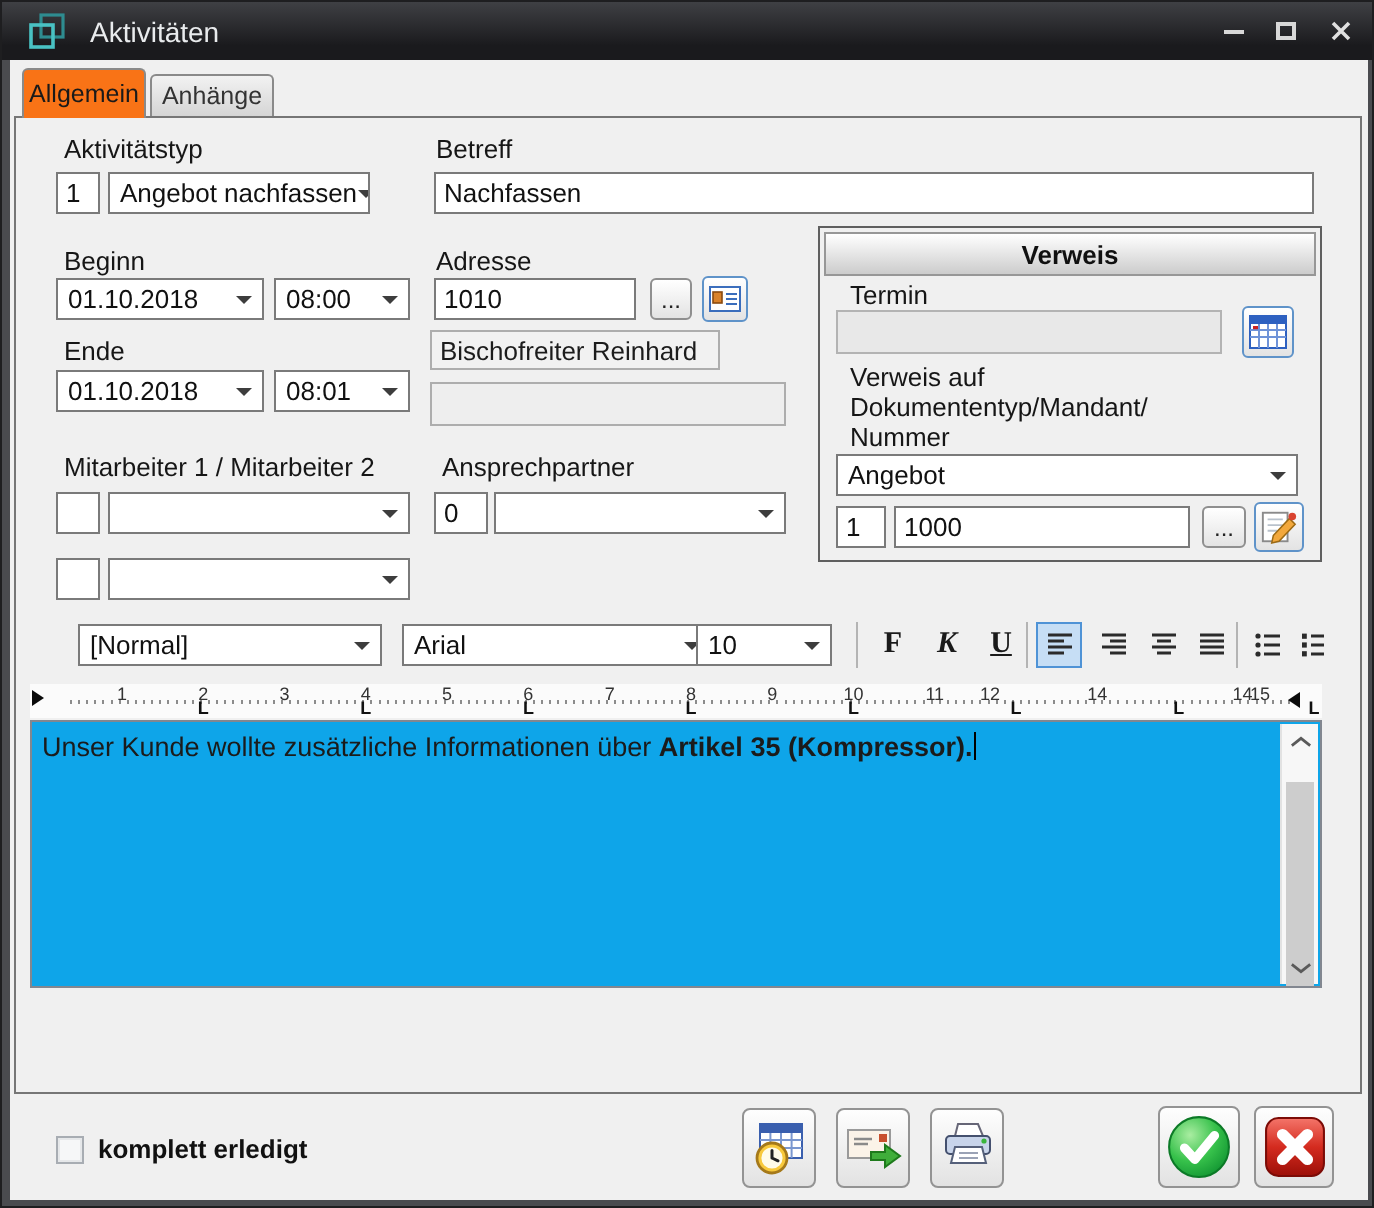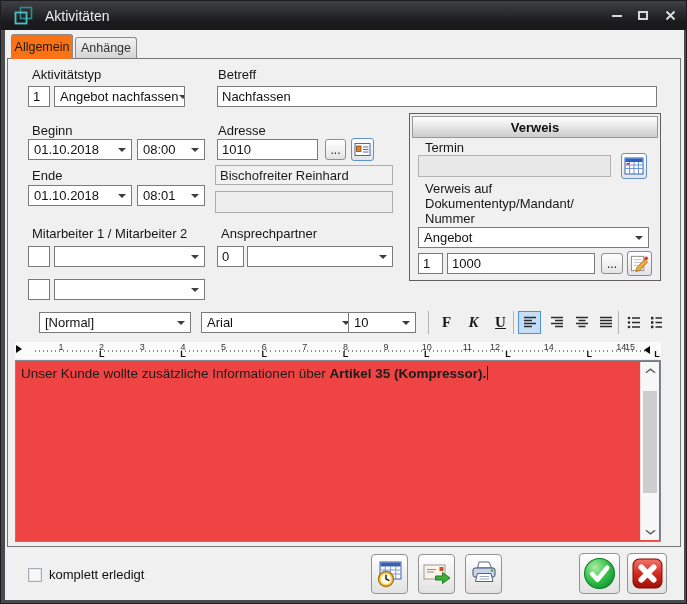--- a/index.html
+++ b/index.html
@@ -50,30 +50,30 @@
   .ruler{position:absolute;left:14px;top:341px;width:646px;height:17px;background:#fbfbfb;overflow:hidden}
   .ruler-ticks{position:absolute;left:20px;right:10px;top:8px;height:2px;
                background:repeating-linear-gradient(to right,#8c8c8c 0 1px,transparent 1px 4.06px)}
   .ruler-num{position:absolute;top:0;font-size:9px;color:#333;transform:translateX(-50%)}
   .ruler-tab{position:absolute;top:7px;font-size:9px;font-weight:bold;color:#111;transform:translateX(-50%)}
   .ruler-start{position:absolute;left:1px;top:3px;width:0;height:0;
                border-top:4px solid transparent;border-bottom:4px solid transparent;border-left:6px solid #0a0a0a}
   .ruler-end{position:absolute;left:629px;top:4px;width:0;height:0;
              border-top:4px solid transparent;border-bottom:4px solid transparent;border-right:6px solid #0a0a0a}
   
-  .textedit{position:absolute;left:14px;top:359px;width:646px;height:182px;background:#ef4444;border:1px solid #828790}
+  .textedit{position:absolute;left:14px;top:359px;width:646px;height:134px;background:#0ea5e9;border:1px solid #828790}
   .edit-line{position:absolute;left:5px;top:4px;right:26px;font-size:13.5px;color:#1b1b1b;line-height:18px}
   .caret{display:inline-block;width:1px;height:14px;background:#000;vertical-align:-2px;margin-left:1px}
   .vscroll{position:absolute;top:1px;right:1px;bottom:1px;width:19px;background:#f7f7f7;border-left:1px solid #e2e2e2}
   .sb-btn{position:absolute;left:0;width:18px;height:17px;display:flex;align-items:center;justify-content:center}
   .sb-thumb{position:absolute;left:2px;width:14px;top:29px;height:102px;background:#cdcdcd}
   
   .checkbox{position:absolute;left:27px;top:567px;width:14px;height:14px;background:#f6f7f8;
             border:1px solid #a8adb3;box-shadow:inset 0 0 0 1px #e6e8ea}
-  .chk-lbl{position:absolute;left:48px;top:566px;font-size:13px;font-weight:normal;color:#111}
+  .chk-lbl{position:absolute;left:48px;top:566px;font-size:13px;font-weight:bold;color:#111}
   .bigbtn{position:absolute;width:37px;height:40px;background:linear-gradient(#fefefe,#e2e2e2);
           border:1px solid #939393;border-radius:4px;display:flex;align-items:center;justify-content:center;cursor:default}
 </style>
 </head>
 <body>
 
 <div class="window">
 
   <div class="titlebar">
     <svg class="abs" style="left:13px;top:5px" width="19" height="19" viewBox="0 0 19 19">
@@ -162,21 +162,21 @@
   <div class="btn" style="left:324px;top:138px;width:21px;height:21px">
     <span>...</span>
   </div>
   <div class="btn" style="left:350px;top:137px;width:23px;height:23px;border-color:#5f93c9">
     <svg width="17" height="13" viewBox="0 0 16 13">
       <rect x="0.5" y="0.5" width="15" height="12" fill="#fff" stroke="#3a6dbc"></rect>
       <rect x="2" y="3" width="4.5" height="5.5" fill="#d9822b" stroke="#8a4a10" stroke-width="0.8"></rect>
       <path d="M8.5 4 H14 M8.5 6.5 H14 M8.5 9 H14" stroke="#3a6dbc" stroke-width="1"></path>
     </svg>
   </div>
-  <div class="ro" style="left:214px;top:164px;width:178px;height:20px">
+  <div class="ro" style="left:214px;top:164px;width:145px;height:20px">
     <span>Bischofreiter Reinhard</span>
   </div>
   <div class="ro" style="left:214px;top:190px;width:178px;height:22px;background:#eee">
     <span></span>
   </div>
 
   <span class="lbl" style="left:220px;top:225px">Ansprechpartner</span>
   <div class="tbox" style="left:216px;top:245px;width:27px;height:21px">
     <span>0</span>
   </div>

